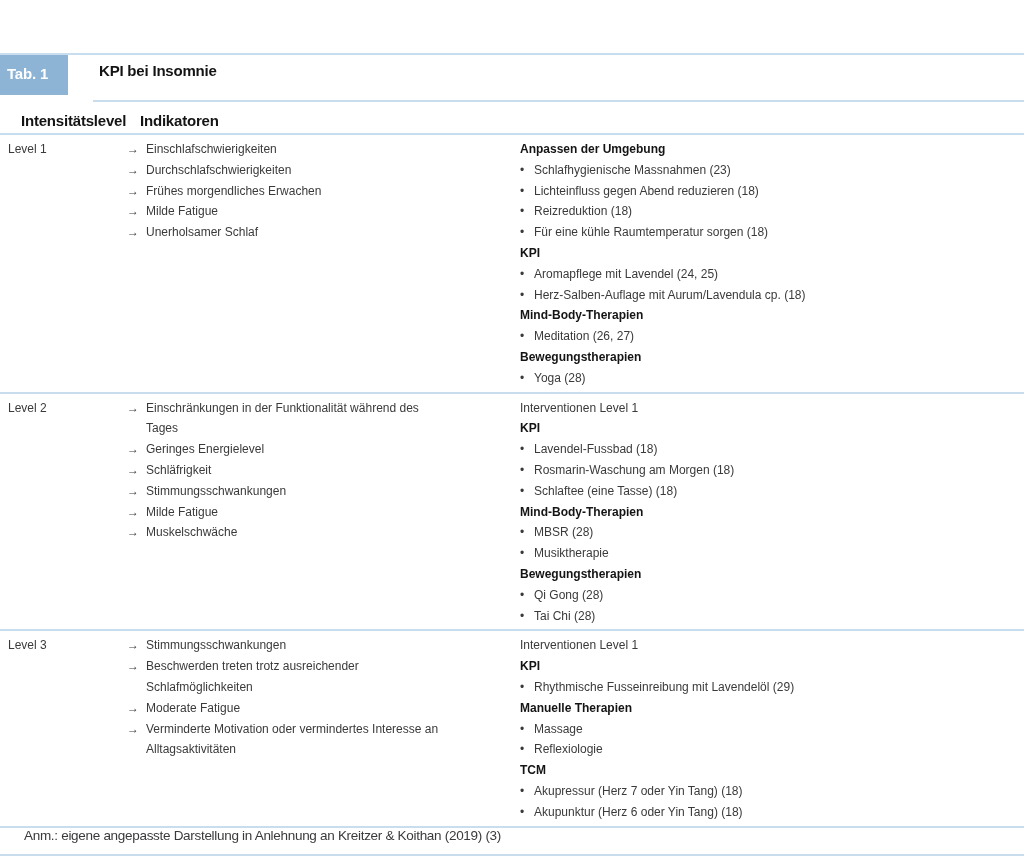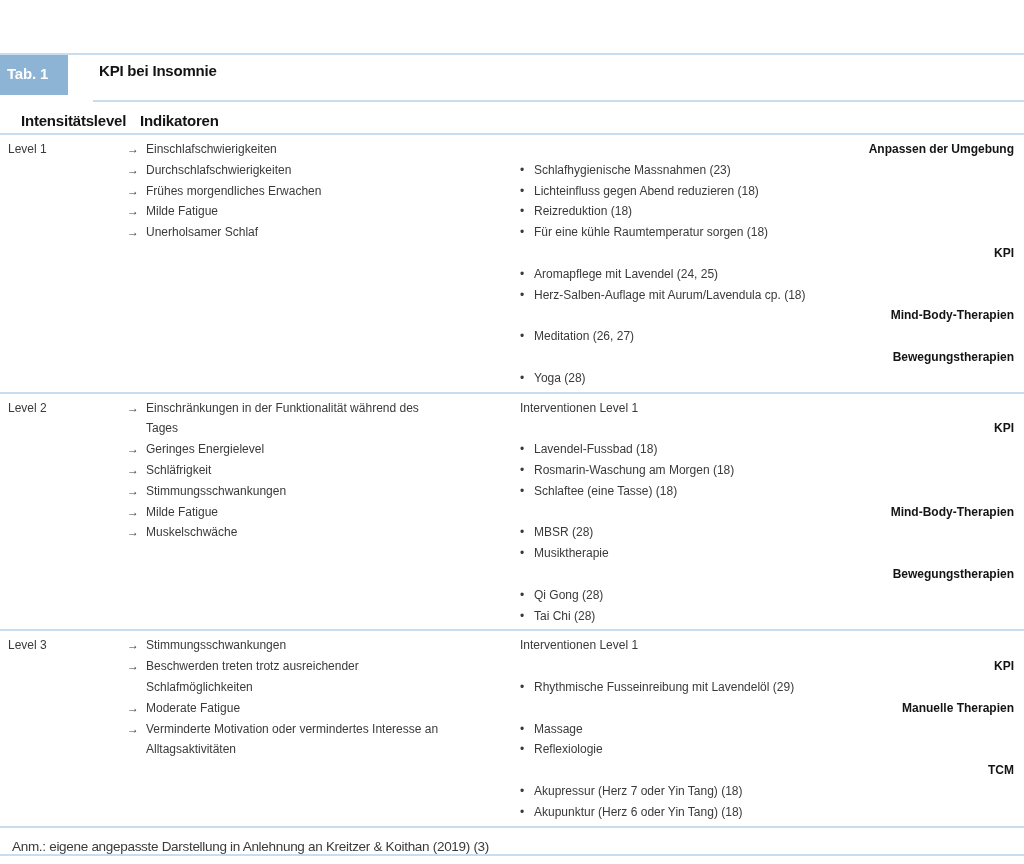--- a/index.html
+++ b/index.html
@@ -52,27 +52,27 @@
     border-bottom: 2px solid var(--rule);
   }
   .cell { font-size: 12px; line-height: 20.8px; color: var(--text); }
   .cell.indicators { padding-right: 78px; }
   .cell.therapies { padding-right: 10px; }
   .item { display: flex; align-items: flex-start; }
   .item .prefix { flex: 0 0 auto; }
   .item .prefix.arrow { width: 19px; }
   .item .prefix.dot { width: 14px; }
   .item .txt { flex: 1 1 auto; }
-  .item.heading .txt, .item.heading { font-weight: bold; color: var(--dark); text-align: right; }
+  .item.heading .txt, .item.heading { font-weight: bold; color: var(--dark); }
 
   
   .footnote {
     height: 28px;
-    display: flex; align-items: flex-end;
-    padding-left: 12px;
+    display: flex; align-items: flex-start;
+    padding-left: 24px;
     border-bottom: 2px solid var(--rule);
   }
   .footnote span {
     font-size: 13.5px; color: var(--text); letter-spacing: -0.3px;
   }
 </style>
 </head>
 <body>
 
 <div class="sheet">

